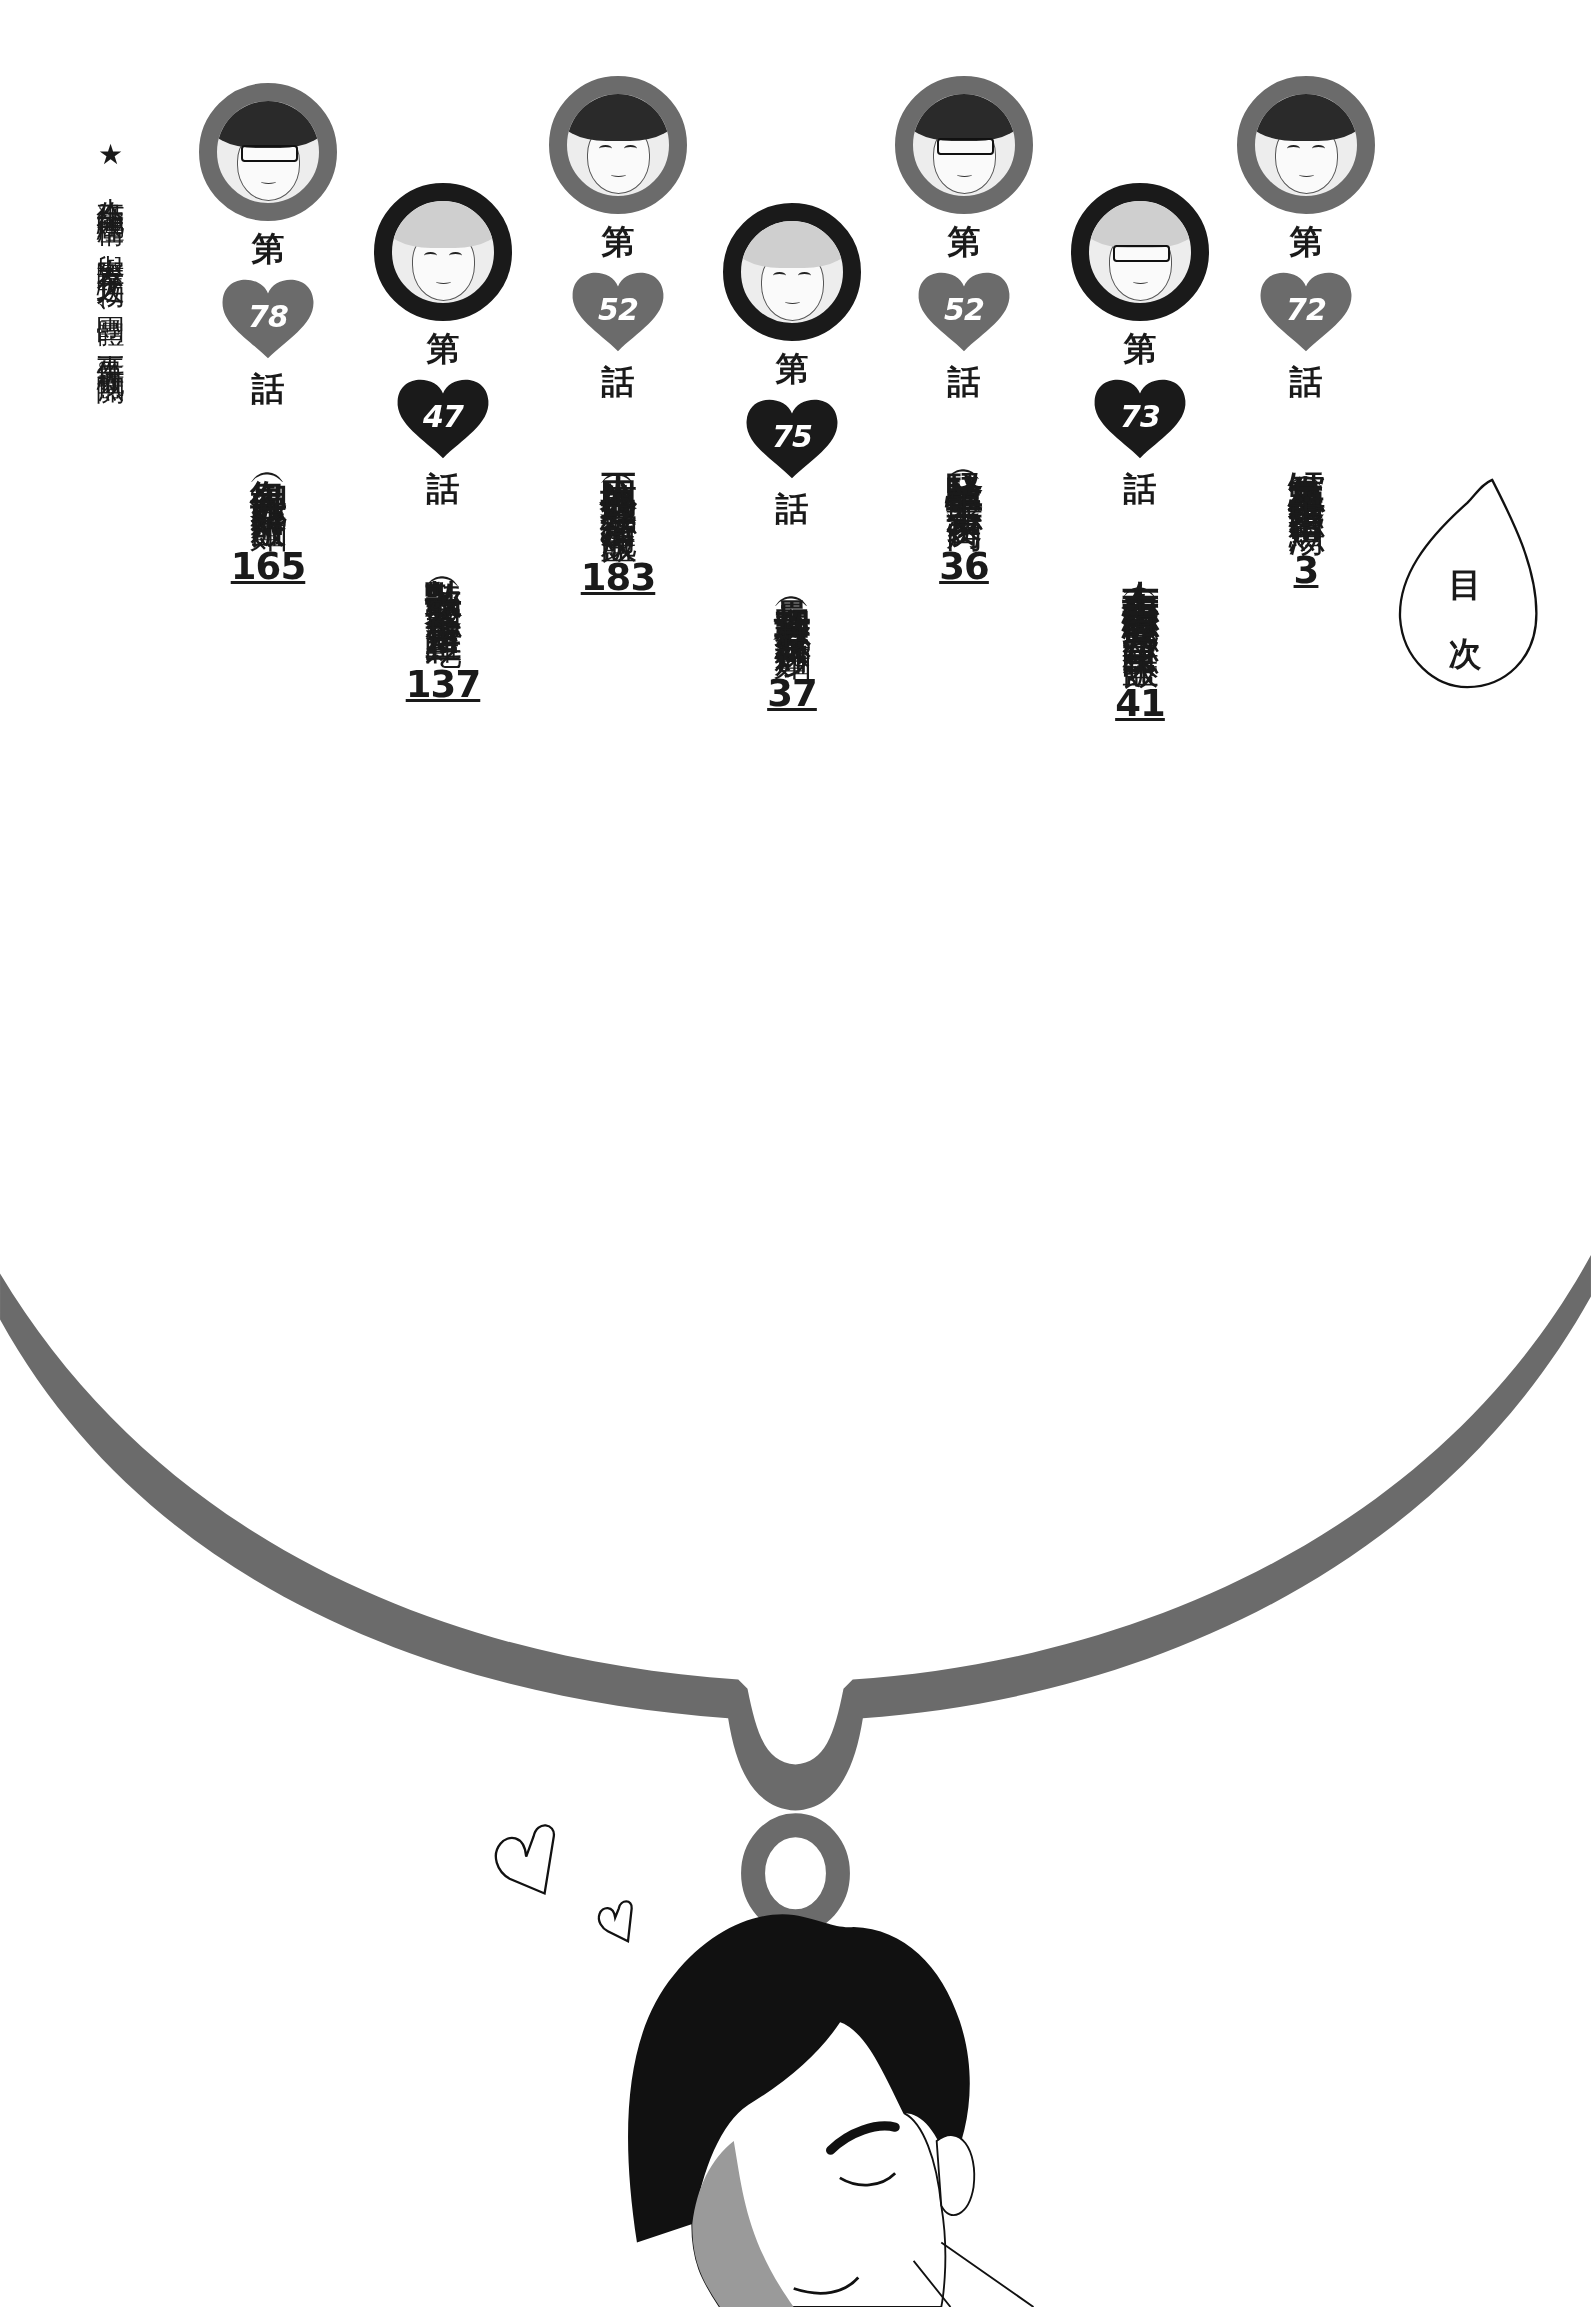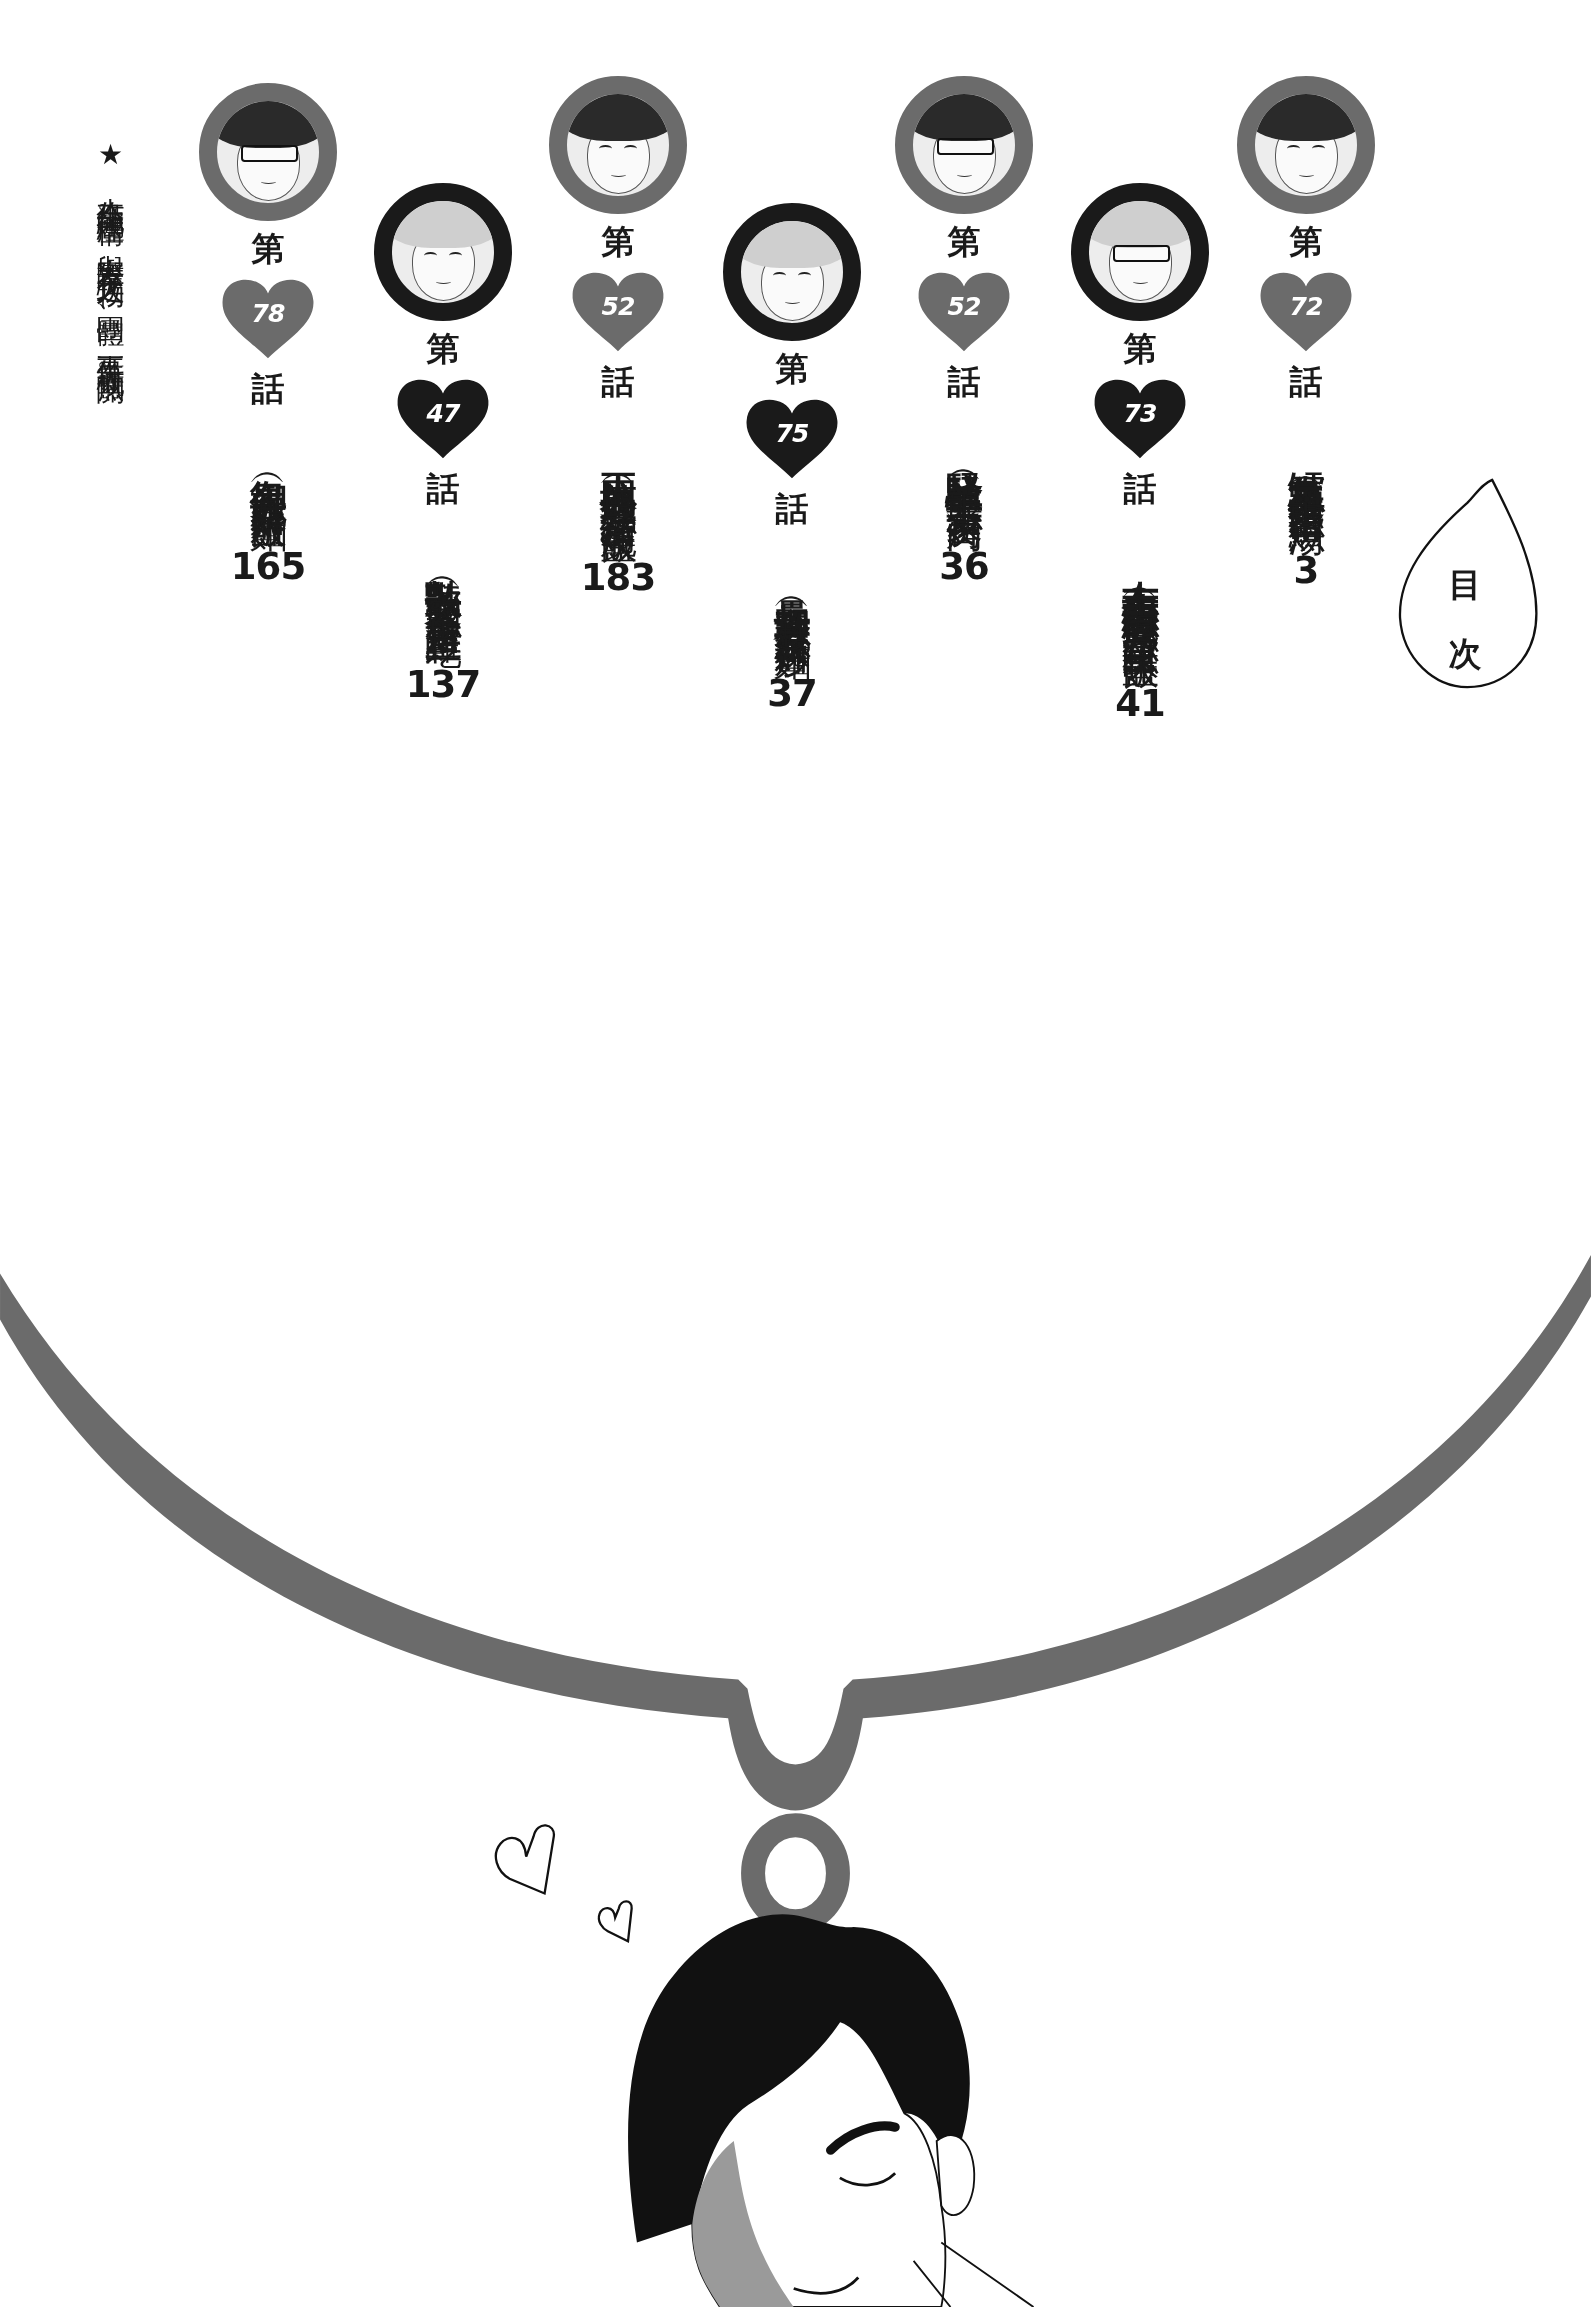--- a/index.html
+++ b/index.html
@@ -20,26 +20,26 @@
   .portrait .face { position:absolute; left:20px; top:28px; width:61px; height:70px; border-radius:45% 45% 50% 50%; background:#fafafa; border:1.8px solid #555; }
   .portrait .eye { position:absolute; top:51px; width:13px; height:5.5px; border-top:2.8px solid #222; border-radius:50%; }
   .portrait .eye.l { left:32px; } .portrait .eye.r { left:57px; }
   .portrait .mouth { position:absolute; left:44px; top:78px; width:14.8px; height:3.7px; border-bottom:1.8px solid #333; border-radius:50%; }
   .portrait .glasses { position:absolute; top:44px; left:24px; width:57px; height:16.6px; border:2.8px solid #111; border-radius:3.7px; box-sizing:border-box; }
 
   .dai, .hua { font-weight:bold; font-size:33px; line-height:41px; margin:7.4px 0 3.7px; }
   .heart { width:102px; height:88px; position:relative; margin:0; }
   .heart svg { position:absolute; left:0; top:0; }
   .heart .num { position:absolute; left:0; width:102px; top:26px; text-align:center;
-                color:#fff; font-weight:bold; font-style:italic; font-size:25px; letter-spacing:-0.9px; }
+                color:#fff; font-weight:bold; font-style:italic; font-size:30px; letter-spacing:-0.9px; }
 
   .vtext { writing-mode:vertical-rl; text-orientation:upright; font-size:37px; line-height:48px; letter-spacing:3.7px; margin-top:37px; font-weight:bold; }
   .vsub { writing-mode:vertical-rl; text-orientation:upright; font-size:37px; line-height:48px; letter-spacing:3.7px; font-weight:normal; }
   .dots { writing-mode:vertical-rl; text-orientation:upright; font-size:33px; margin-top:9.2px; font-weight:bold; }
-  .page-num { font-weight:bold; font-size:37px; margin-top:1.8px; letter-spacing:-0.9px; }
+  .page-num { font-weight:bold; font-size:37px; margin-top:1.8px; letter-spacing:-0.9px;text-decoration:underline; }
 
   
   .mokuji { position:absolute; left:1389px; top:475px; width:152px; height:217px; }
   .mokuji svg { position:absolute; left:0; top:0; }
   .mokuji .m1, .mokuji .m2 { position:absolute; left:0; width:152px; text-align:center; font-weight:bold; font-size:33px; }
   .mokuji .m1 { top:88px; } .mokuji .m2 { top:157px; }
 
   .disclaimer { position:absolute; left:92px; top:138px; writing-mode:vertical-rl; text-orientation:upright;
                 font-size:28px; letter-spacing:3.7px; line-height:37px; }
 

